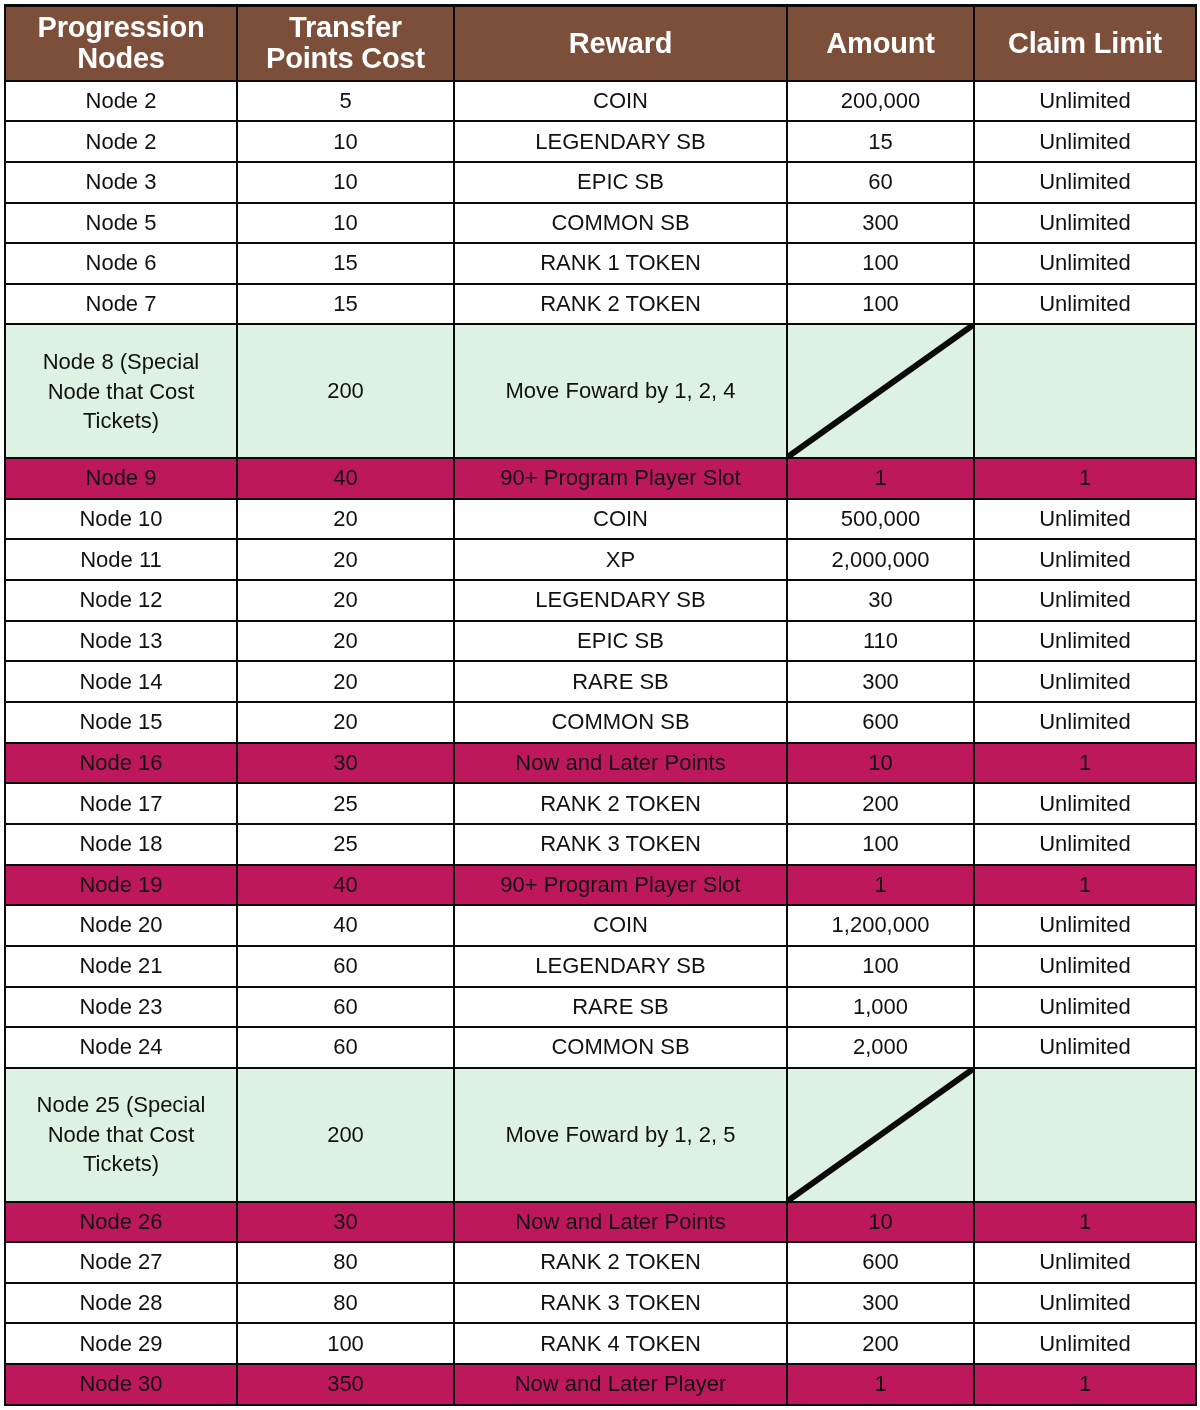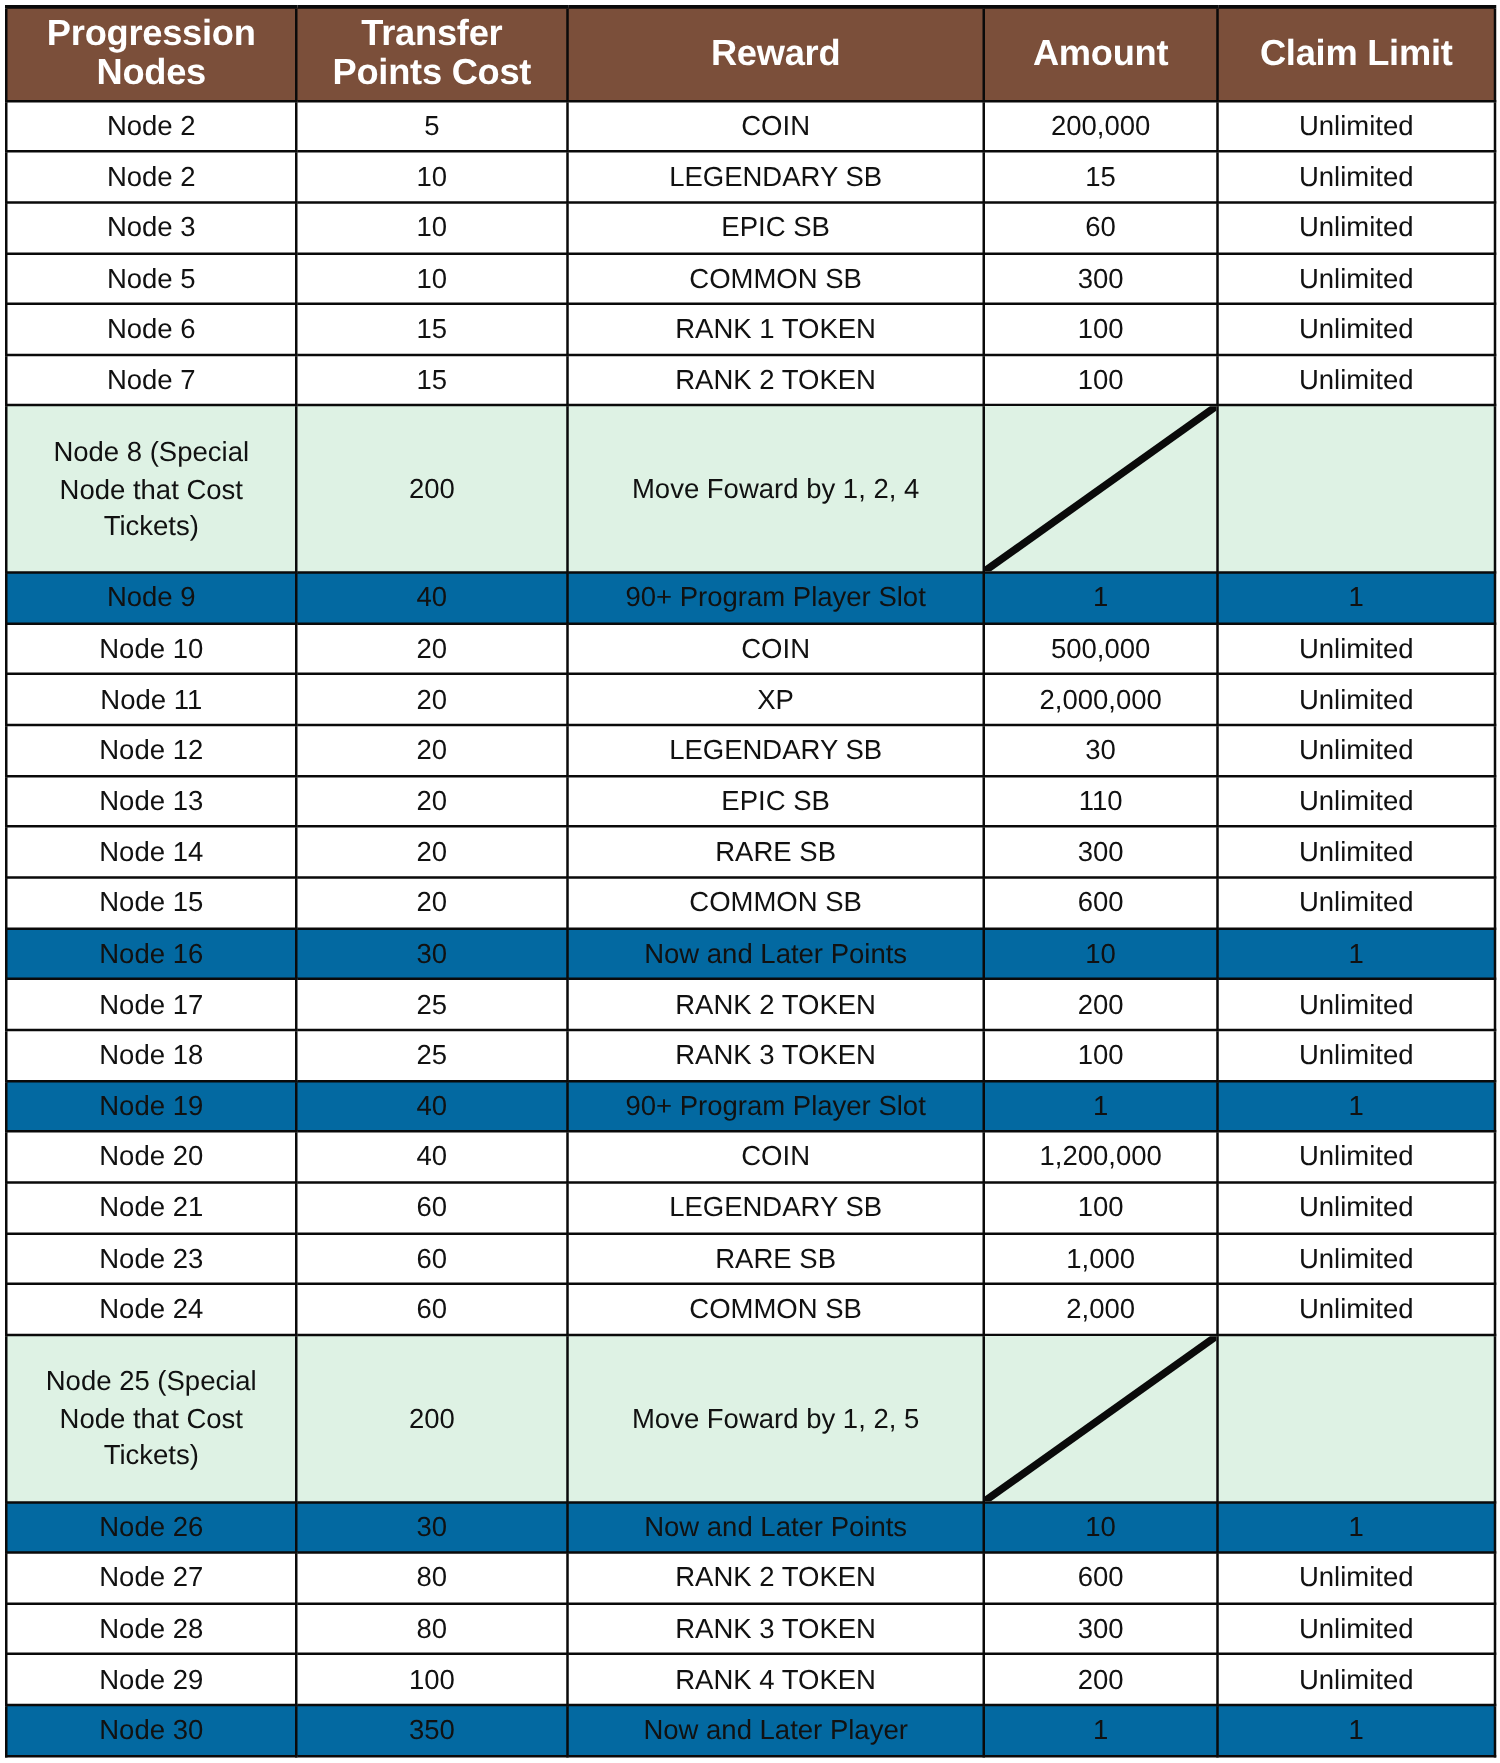--- a/index.html
+++ b/index.html
@@ -53,21 +53,21 @@
     font-size: 22px;
     color: #111111;
     text-align: center;
     vertical-align: middle;
     padding: 3px 5px;
     line-height: 1.28;
     background: #ffffff;
   }
 
   tbody tr.row-green td { background: #DEF2E4; }
-  tbody tr.row-pink  td { background: #0369a1; }
+  tbody tr.row-pink  td { background: #be185d; }
 
   tbody tr.row-tall td { height: 125px; }
   tbody tr.row-normal td { height: 38px; }
 
   td.node-cell-multiline {
     line-height: 1.34;
     padding: 6px 14px;
   }
 
   

